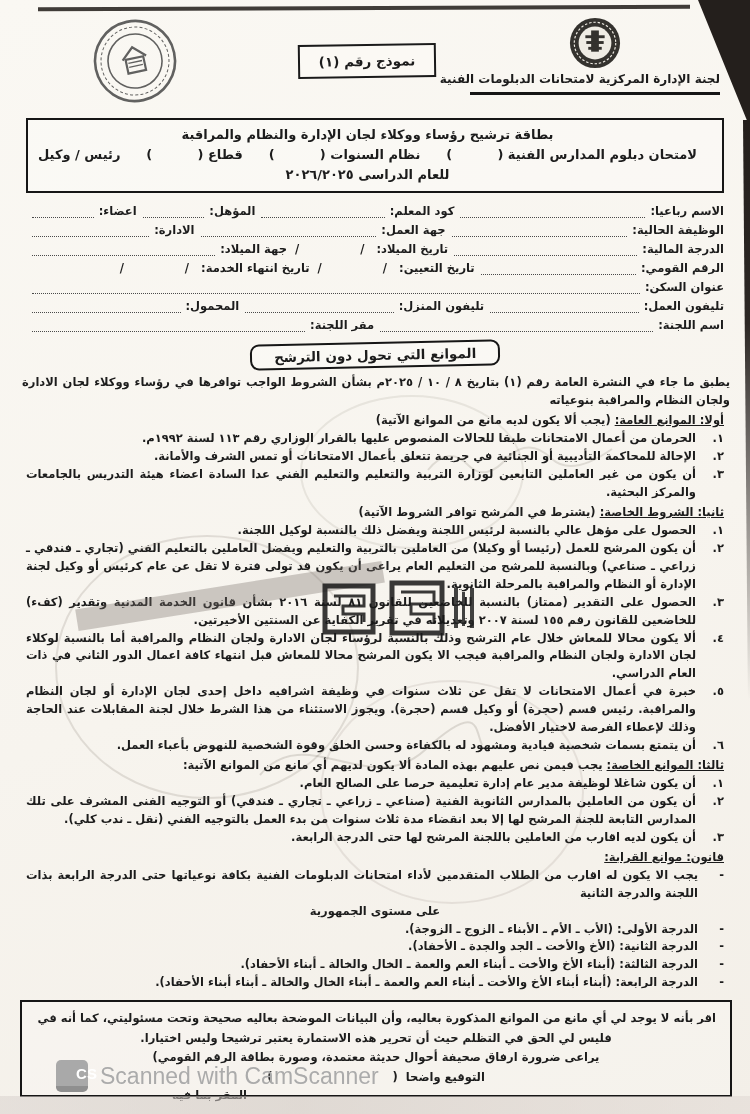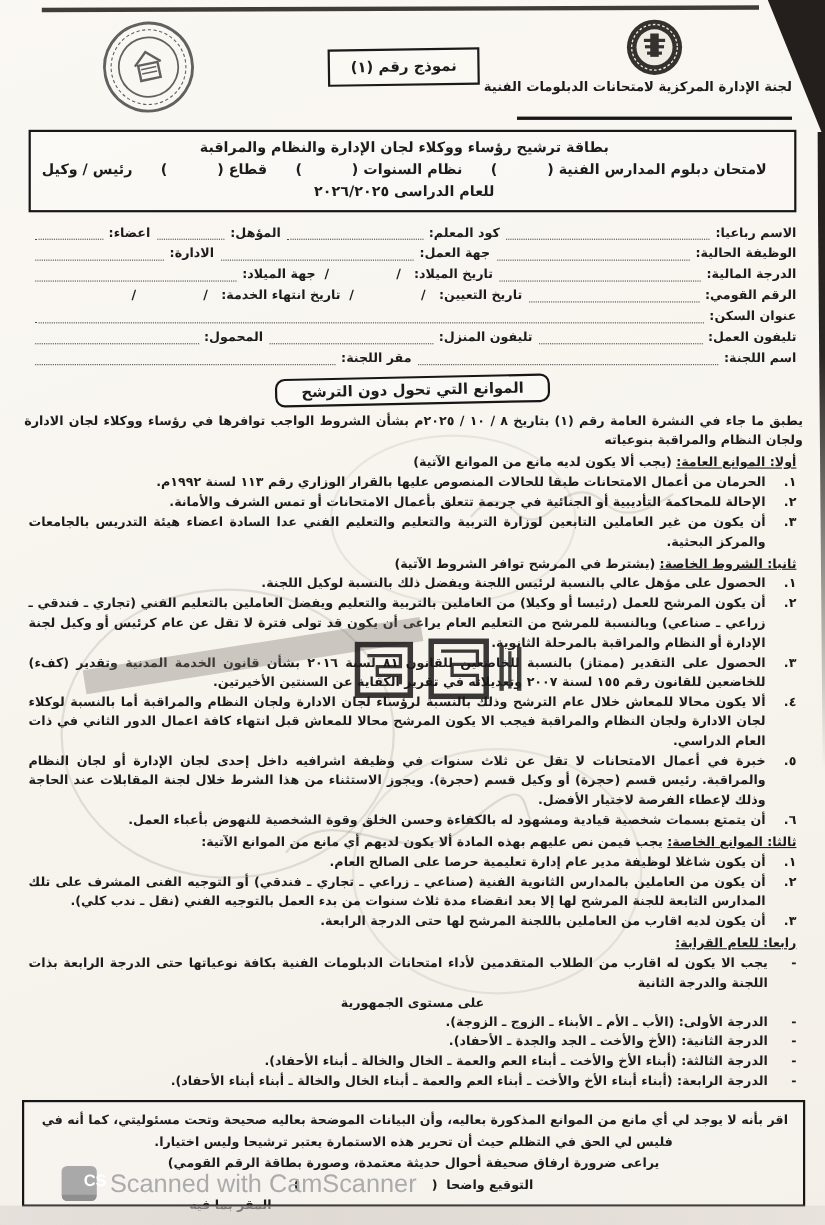--- a/index.html
+++ b/index.html
@@ -14,21 +14,21 @@
   .corner-tr{position:absolute;top:0;right:0;width:0;height:0;border-top:128px solid #241f1c;border-left:52px solid transparent;}
   .edge-right{position:absolute;top:120px;right:0;width:7px;height:580px;background:linear-gradient(to bottom,#241f1c 0%,#2c2724 35%,transparent 100%);clip-path:polygon(100% 0,0 0,70% 100%,100% 100%);}
   .bottom-blur{position:absolute;bottom:0;left:0;width:100%;height:18px;background:linear-gradient(to right,#d9d2ce,#cfc7c2 40%,#e0d8d3);opacity:.55;}
 
   .content{position:relative;padding:14px 26px 0 26px;}
 
   
   .header{position:relative;height:104px;}
   .hdr-right{position:absolute;top:2px;right:4px;width:250px;text-align:center;}
   .hdr-right svg{display:block;margin:0 auto;}
-  .committee{font-size:12px;margin-top:2px;white-space:nowrap;border-bottom:3.5px solid #161616;padding-bottom:20px;}
+  .committee{font-size:12px;margin-top:2px;white-space:nowrap;border-bottom:3.5px solid #161616;padding-bottom:6px;}
   .form-no{position:absolute;top:30px;right:288px;width:134px;border:2.5px solid #1a1a1a;text-align:center;font-size:13.5px;padding:7px 0;transform:rotate(-0.8deg);background:#fbf9f4;}
   .round-stamp{position:absolute;top:4px;left:66px;opacity:.8;transform:rotate(-12deg);}
 
   
   .title-box{border:2.5px solid #161616;padding:5px 25px 6px 10px;text-align:center;font-size:13px;line-height:1.55;background:rgba(255,255,255,.25);}
   .title-line2{display:flex;justify-content:space-between;align-items:baseline;font-size:13px;}
   .title-line2 span{white-space:pre;}
 
   
   .form-area{margin-top:6px;font-size:11.5px;}
@@ -244,21 +244,21 @@
       <div class="item">
           <span class="num">٢.</span>
           <span class="txt">أن يكون من العاملين بالمدارس الثانوية الفنية (صناعي ـ زراعي ـ تجاري ـ فندقي) أو التوجيه الفنى المشرف على تلك المدارس التابعة للجنة المرشح لها إلا بعد انقضاء مدة ثلاث سنوات من بدء العمل بالتوجيه الفني (نقل ـ ندب كلي).</span>
         </div>
       <div class="item">
           <span class="num">٣.</span>
           <span class="txt">أن يكون لديه اقارب من العاملين باللجنة المرشح لها حتى الدرجة الرابعة.</span>
         </div>
 
       <div class="sec-line">
-        <span class="sec-head">رابعا: للعام القرابة:</span>
+        <span class="sec-head">قانون: موانع القرابة:</span>
       </div>
       <div class="ditem">
         <span class="dash">-</span>
         <span class="txt">يجب الا يكون له اقارب من الطلاب المتقدمين لأداء امتحانات الدبلومات الفنية بكافة نوعياتها حتى الدرجة الرابعة بذات اللجنة والدرجة الثانية</span>
       </div>
       <div class="indent-center">على مستوى الجمهورية</div>
 
       <div class="ditem">
           <span class="dash">-</span>
           <span class="txt">الدرجة الأولى: (الأب ـ الأم ـ الأبناء ـ الزوج ـ الزوجة).</span>

